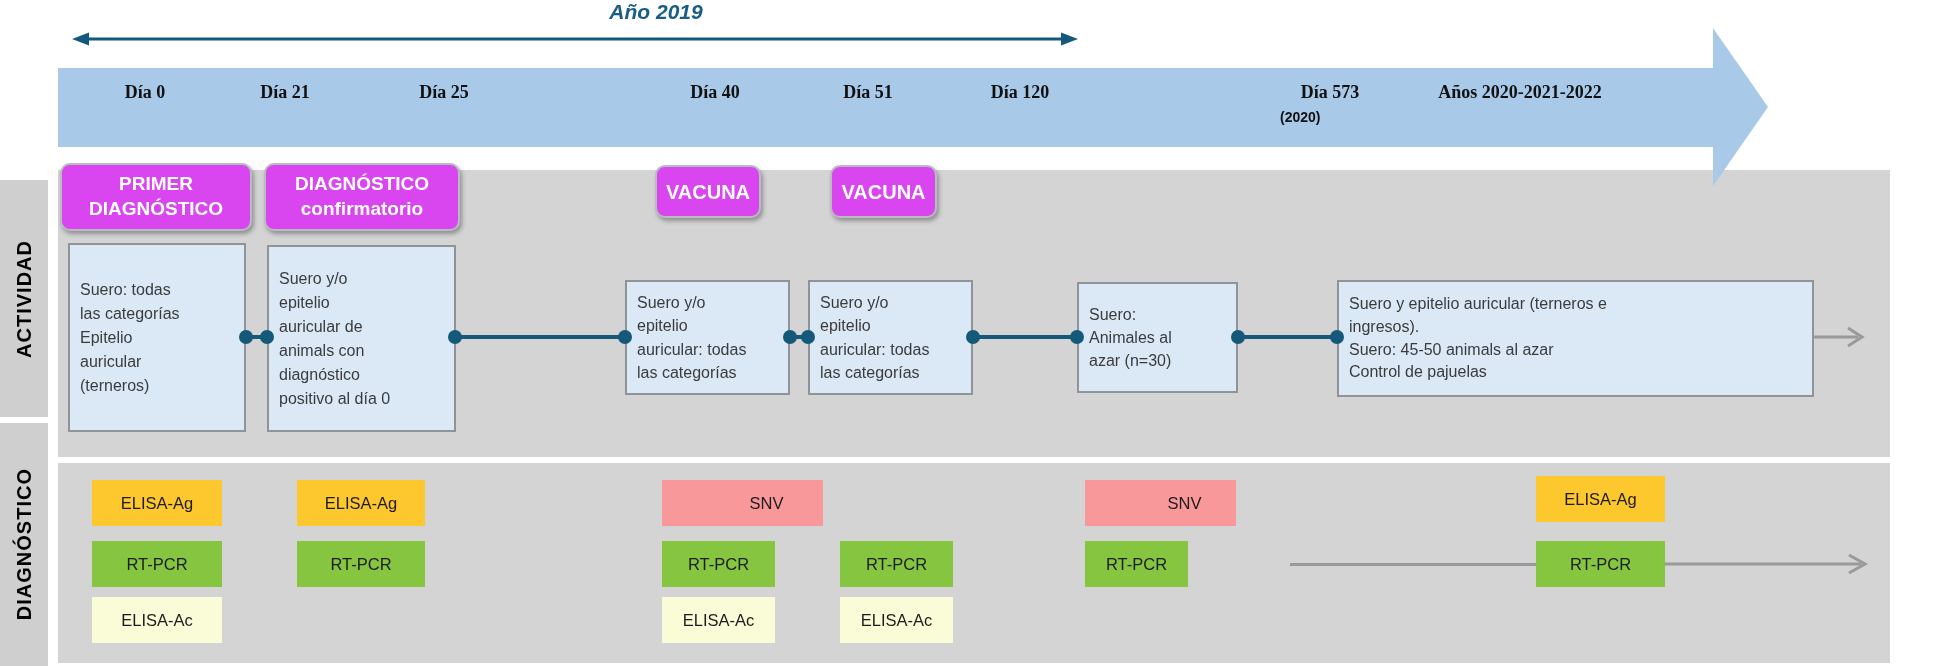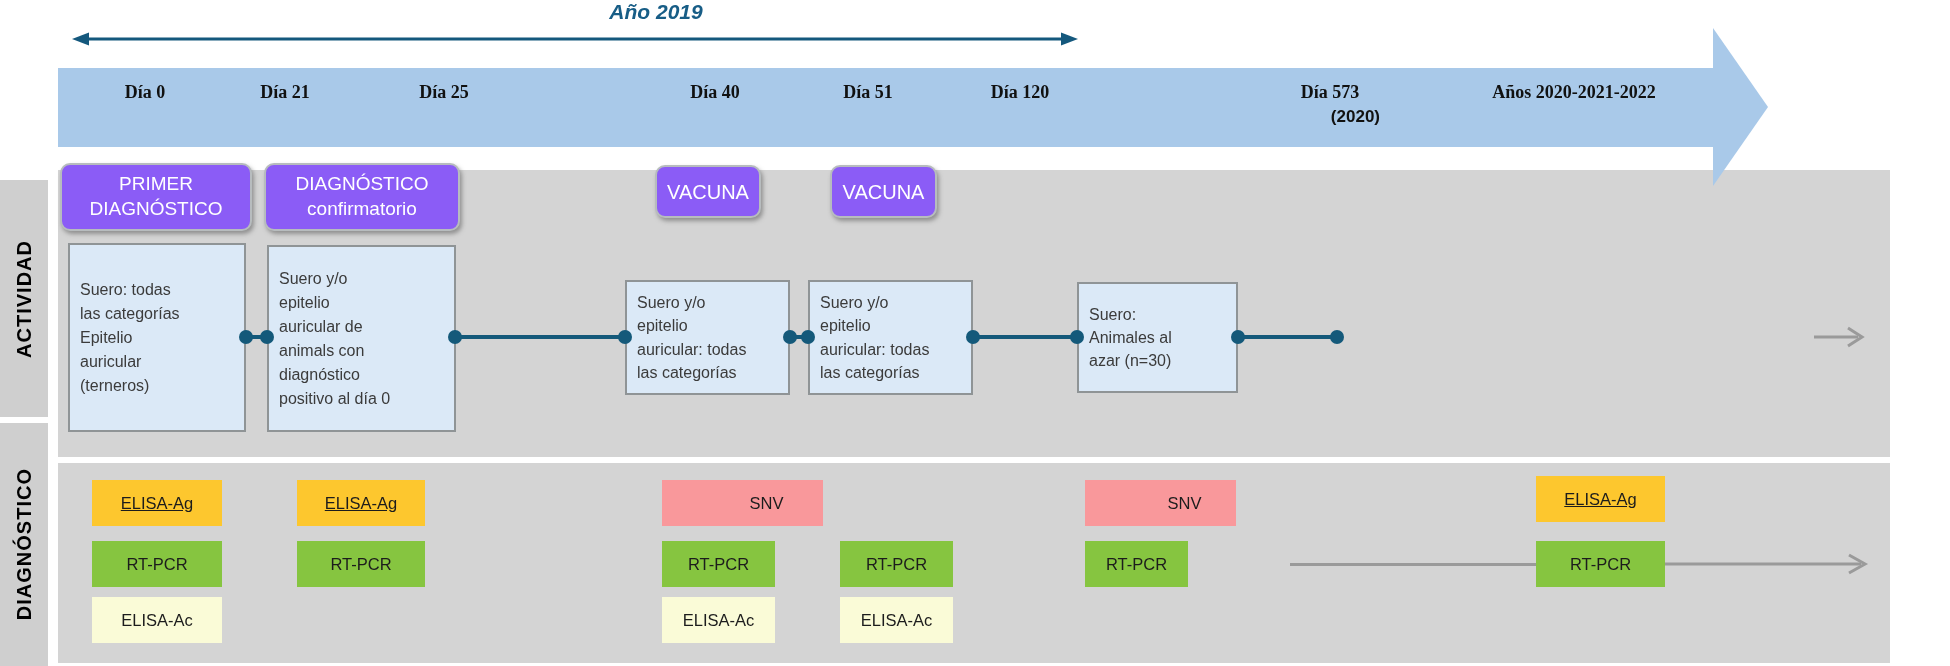--- a/index.html
+++ b/index.html
@@ -12,51 +12,51 @@
   .year-label{position:absolute;left:556px;top:0;width:200px;text-align:center;
               font-size:21px;font-weight:bold;color:#175d86;font-style:italic;}
 
   
   .banner{position:absolute;left:58px;top:68px;width:1655px;height:79px;background:#a9c9e9;}
   .banner-head{position:absolute;left:1713px;top:28px;width:0;height:0;
                border-top:79px solid transparent;border-bottom:79px solid transparent;
                border-left:55px solid #a9c9e9;}
   .day-label{position:absolute;top:80px;height:24px;font-size:18px;font-weight:bold;
              color:#111;text-align:center;line-height:24px;font-family:Liberation Serif, serif;}
-  .day-sub{position:absolute;top:106px;height:22px;font-size:17px;font-weight:bold;
-           color:#111;text-align:right;line-height:22px;}
+  .day-sub{position:absolute;top:106px;height:22px;font-size:14px;font-weight:bold;
+           color:#111;text-align:left;line-height:22px;}
 
   
   .strip{position:absolute;left:0;width:48px;background:#cfcfcf;display:flex;
          align-items:center;justify-content:center;}
   .strip span{writing-mode:vertical-rl;transform:rotate(180deg);font-size:20px;
               font-weight:bold;color:#000;letter-spacing:1px;}
 
   
   .panel{position:absolute;left:58px;width:1832px;background:#d4d4d4;}
 
   
-  .teal-box{position:absolute;background:#8b5cf6;color:#fff;font-weight:normal;font-size:19px;
+  .teal-box{position:absolute;background:#d946ef;color:#fff;font-weight:bold;font-size:19px;
             text-align:center;border-radius:10px;border:2px solid #b7bcbe;
             box-shadow:2px 3px 4px rgba(90,90,90,.55);display:flex;align-items:center;
             justify-content:center;line-height:1.3;box-sizing:border-box;}
 
   
   .act-box{position:absolute;background:#dbe9f7;border:2px solid #8f9496;color:#3b3b3b;
            font-size:16px;line-height:1.5;padding:6px 10px;box-sizing:border-box;
            display:flex;align-items:center;}
 
   
   .conn{position:absolute;top:335px;height:4px;background:#14597a;}
   .dot{position:absolute;top:330px;width:14px;height:14px;border-radius:50%;background:#14597a;}
 
   
   .badge{position:absolute;height:46px;display:flex;align-items:center;justify-content:center;
          font-size:16.5px;color:#1c1c1c;}
-  .badge.yellow{background:#fdc72e;text-decoration:underline;}
+  .badge.yellow{background:#fdc72e;}
   .badge.green{background:#86c540;}
   .badge.pale{background:#fafbd7;}
   .badge.pink{background:#f9989b;padding-left:48px;}
 
   .gray-line{position:absolute;background:#9a9a9a;height:3px;}
 </style>
 </head>
 <body>
 
 <div class="canvas">
@@ -76,21 +76,21 @@
   <div class="banner-head"></div>
 
   <div class="day-label" style="left:95px;width:100px;">Día 0</div>
   <div class="day-label" style="left:235px;width:100px;">Día 21</div>
   <div class="day-label" style="left:394px;width:100px;">Día 25</div>
   <div class="day-label" style="left:665px;width:100px;">Día 40</div>
   <div class="day-label" style="left:818px;width:100px;">Día 51</div>
   <div class="day-label" style="left:965px;width:110px;">Día 120</div>
   <div class="day-label" style="left:1280px;width:100px;">Día 573</div>
   <div class="day-sub" style="left:1280px;width:100px;">(2020)</div>
-  <div class="day-label" style="left:1449px;width:250px;">Años 2020-2021-2022</div>
+  <div class="day-label" style="left:1395px;width:250px;">Años 2020-2021-2022</div>
 
   <div class="strip" style="top:180px;height:237px;">
     <span>ACTIVIDAD</span>
   </div>
   <div class="strip" style="top:423px;height:243px;">
     <span>DIAGNÓSTICO</span>
   </div>
 
   <div class="teal-box pre" style="left:60px;top:163px;width:192px;height:68px;">PRIMER
 DIAGNÓSTICO</div>
@@ -114,20 +114,24 @@
 epitelio
 auricular: todas
 las categorías</div>
   <div class="act-box pre" style="left:808px;top:280px;width:165px;height:115px;line-height:1.45;">Suero y/o
 epitelio
 auricular: todas
 las categorías</div>
   <div class="act-box pre" style="left:1077px;top:282px;width:161px;height:111px;line-height:1.45;">Suero:
 Animales al
 azar (n=30)</div>
+  <div class="act-box pre" style="left:1337px;top:280px;width:477px;height:117px;line-height:1.42;">Suero y epitelio auricular (terneros e
+ingresos).
+Suero: 45-50 animals al azar
+Control de pajuelas</div>
 
   <div>
     <div class="conn" style="left:246px;width:21px;"></div>
     <div class="conn" style="left:455px;width:170px;"></div>
     <div class="conn" style="left:790px;width:18px;"></div>
     <div class="conn" style="left:973px;width:104px;"></div>
     <div class="conn" style="left:1238px;width:99px;"></div>
     <div class="dot" style="left:239px;"></div>
     <div class="dot" style="left:260px;"></div>
     <div class="dot" style="left:448px;"></div>

